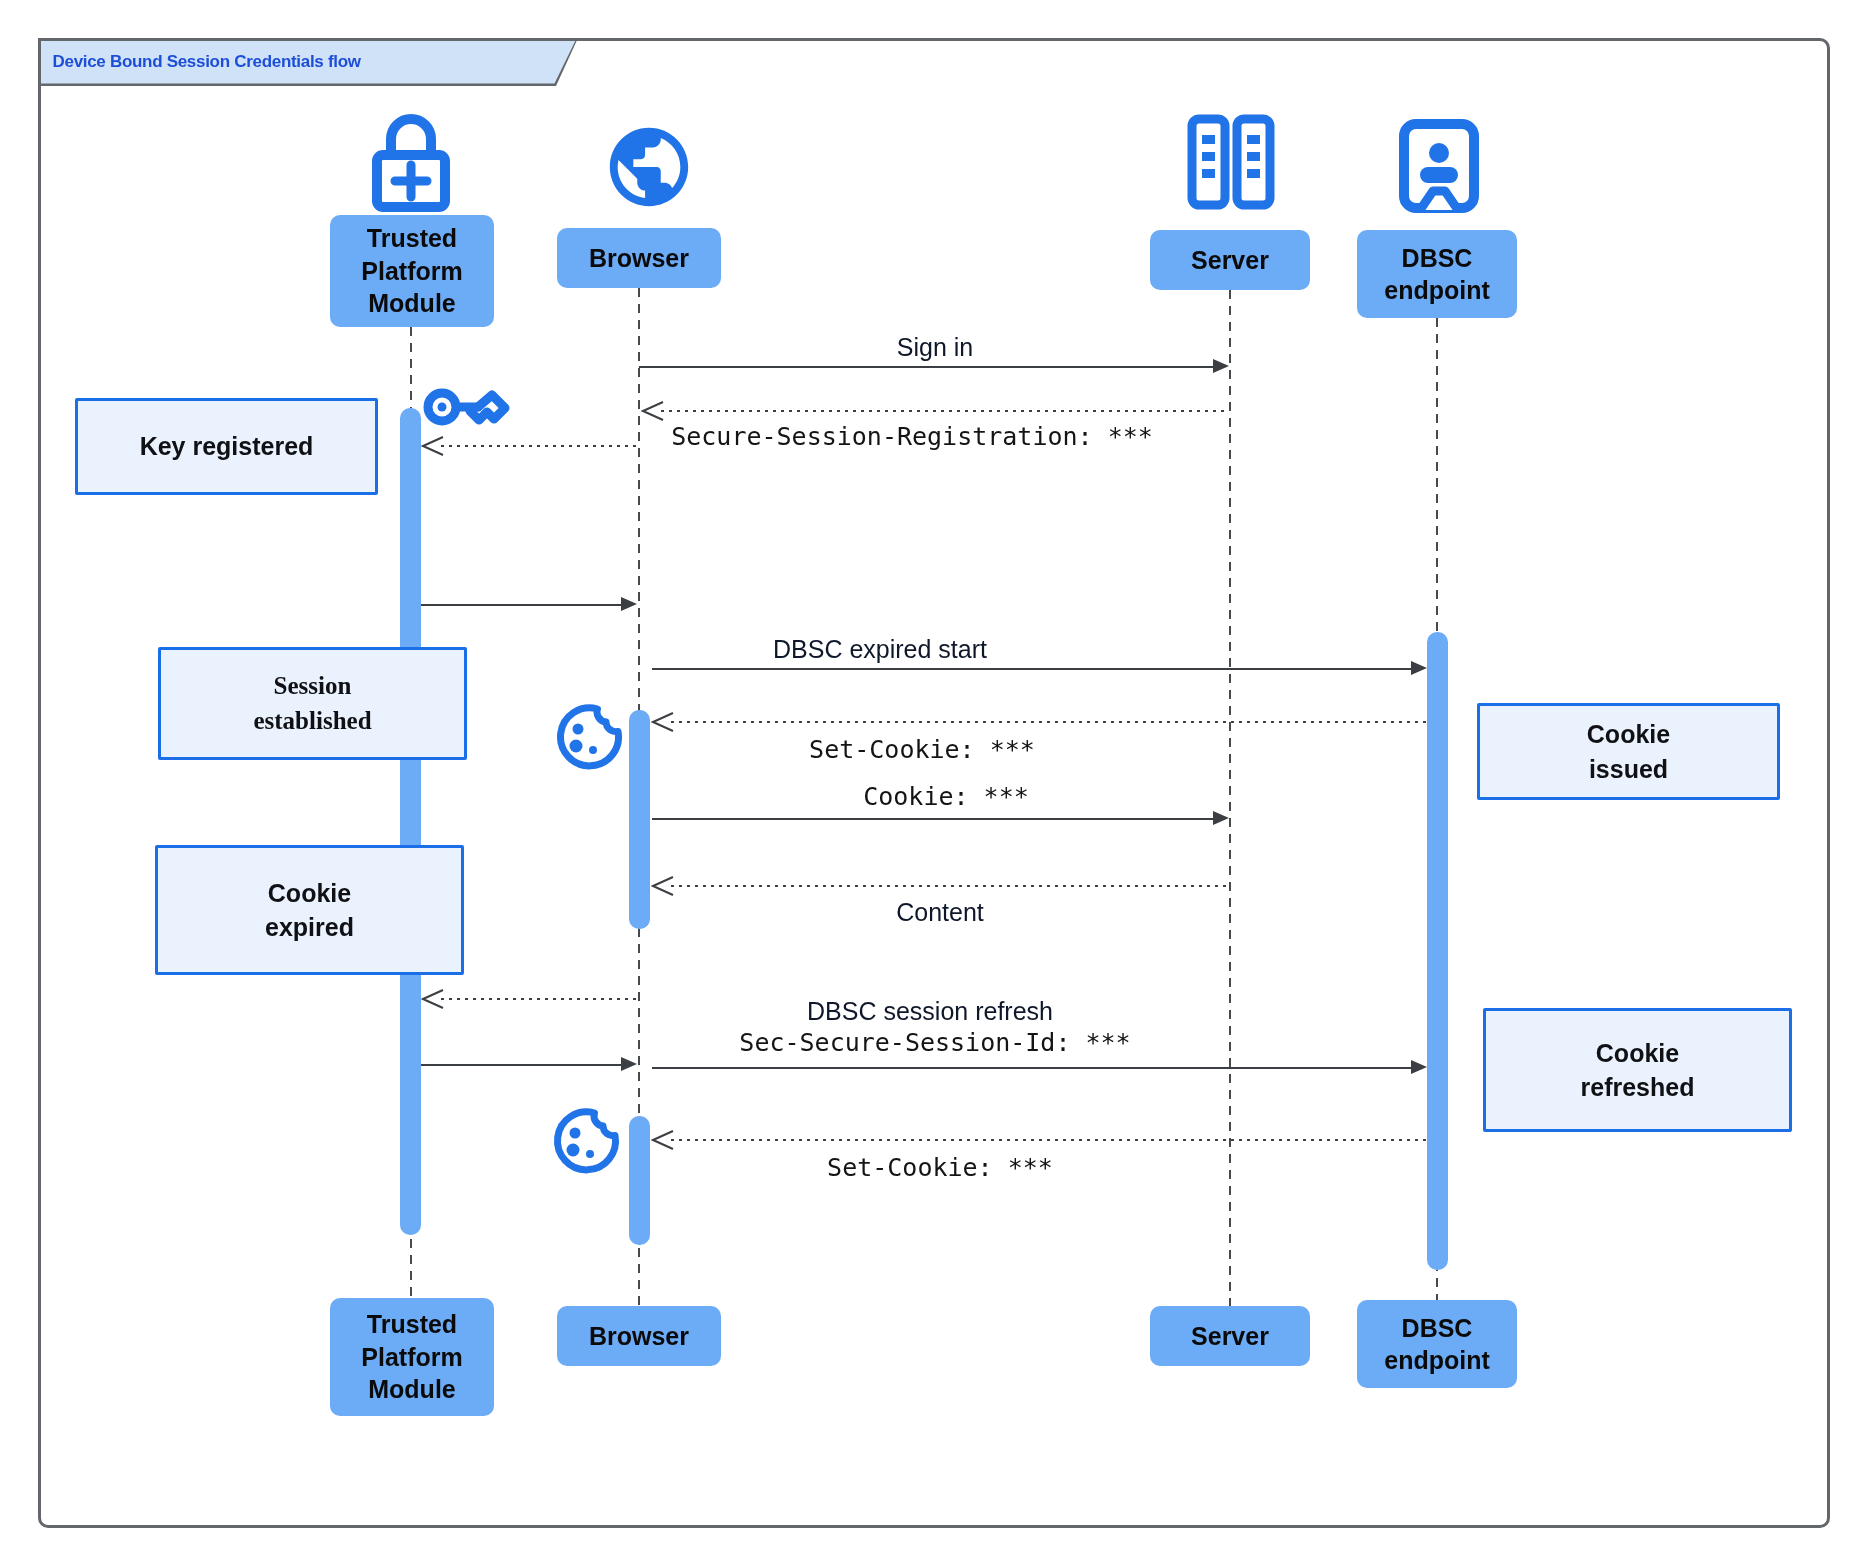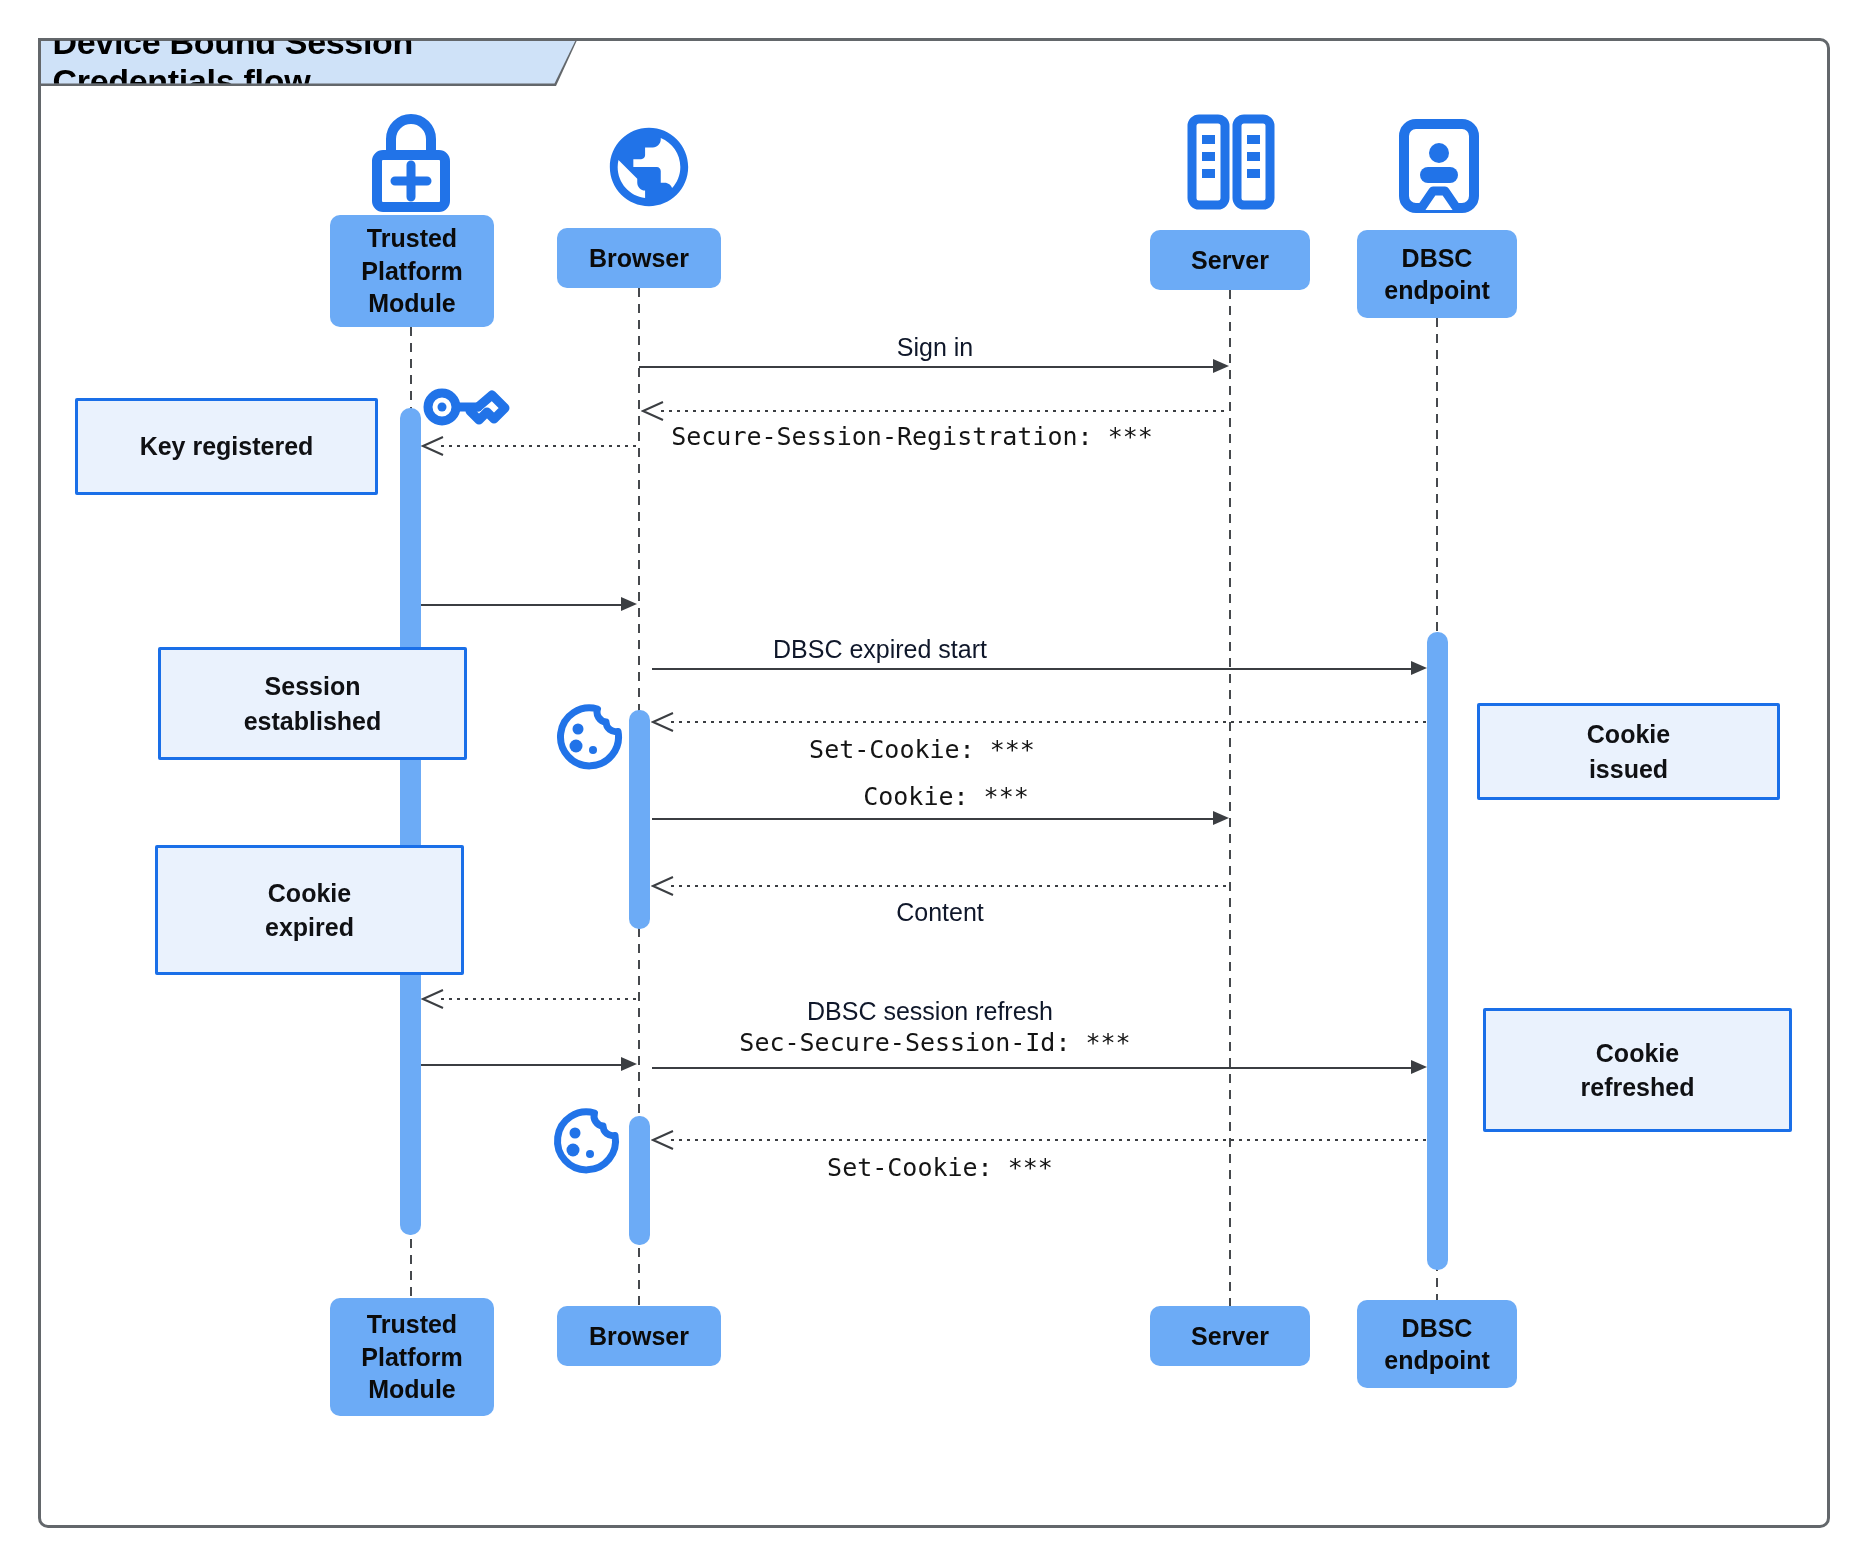--- a/index.html
+++ b/index.html
@@ -7,21 +7,21 @@
           font-family:"Liberation Sans",sans-serif;overflow:hidden;}
   
   .frame{position:absolute;left:38px;top:38px;width:1792px;height:1490px;
          border:3px solid #63676b;border-radius:10px;background:#ffffff;box-sizing:border-box;}
   
   .tab-outer{position:absolute;left:38px;top:38px;width:540px;height:48px;background:#63676b;
              clip-path:polygon(0 0,100% 0,calc(100% - 22px) 100%,0 100%);}
   .tab-inner{position:absolute;left:2.5px;top:2.5px;width:535px;height:43px;background:#cfe2f8;
              clip-path:polygon(0 0,100% 0,calc(100% - 21px) 100%,0 100%);
              display:flex;align-items:center;padding-left:12px;box-sizing:border-box;}
-  .tab-inner span{font-size:34px;font-weight:700;color:#000000;letter-spacing:-0.3px;}
+  .tab-inner span{font-size:17px;font-weight:700;color:#1d4ed8;letter-spacing:-0.3px;}
   
   .lifeline{position:absolute;width:2px;
             background:repeating-linear-gradient(180deg,#46494d 0 9px,transparent 9px 16px);}
   
   .bar{position:absolute;width:21px;background:#6cabf6;border-radius:10px;}
   
   .actorbox{position:absolute;background:#6cabf6;border-radius:10px;display:flex;
             align-items:center;justify-content:center;text-align:center;
             font-size:25px;font-weight:700;color:#0b0b0b;line-height:1.3;white-space:pre-line;}
   
@@ -189,21 +189,21 @@
     <circle cx="42" cy="54" r="4" fill="#2173e8"></circle>
   </svg>
 
   <svg class="chev" style="left:651px;top:1130px;" viewBox="0 0 24 20">
     <path d="M22 1 L2 10 L22 19" fill="none" stroke="#3b3e42" stroke-width="2"></path>
     </svg>
   <div class="dline" style="left:671px;top:1139px;width:756px;"></div>
   <div class="mlabel mono" style="left:940px;top:1153px;">Set-Cookie: ***</div>
 
   <div class="note" style="left:75px;top:398px;width:303px;height:97px;">Key registered</div>
-  <div class="note" style="left:158px;top:647px;width:309px;height:113px;">Session
+  <div class="note" style="left:158px;top:647px;width:309px;height:113px;font-family:Liberation Serif, serif;">Session
 established</div>
   <div class="note" style="left:155px;top:845px;width:309px;height:130px;">Cookie
 expired</div>
   <div class="note" style="left:1477px;top:703px;width:303px;height:97px;">Cookie
 issued</div>
   <div class="note" style="left:1483px;top:1008px;width:309px;height:124px;">Cookie
 refreshed</div>
 
 </div>
 

